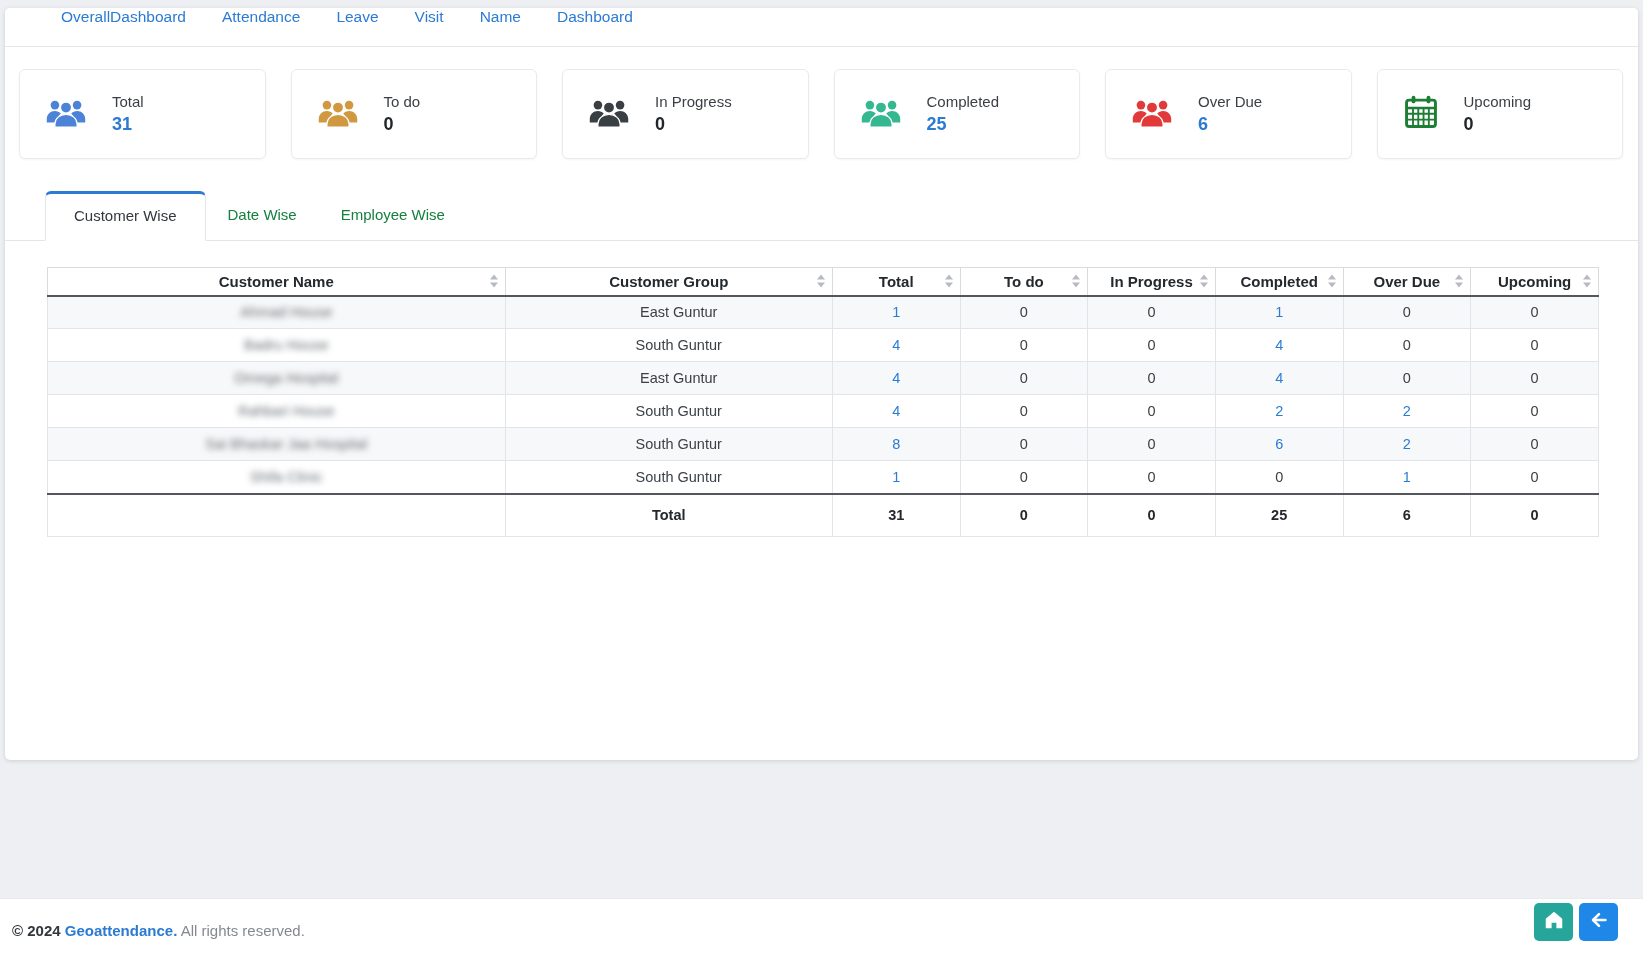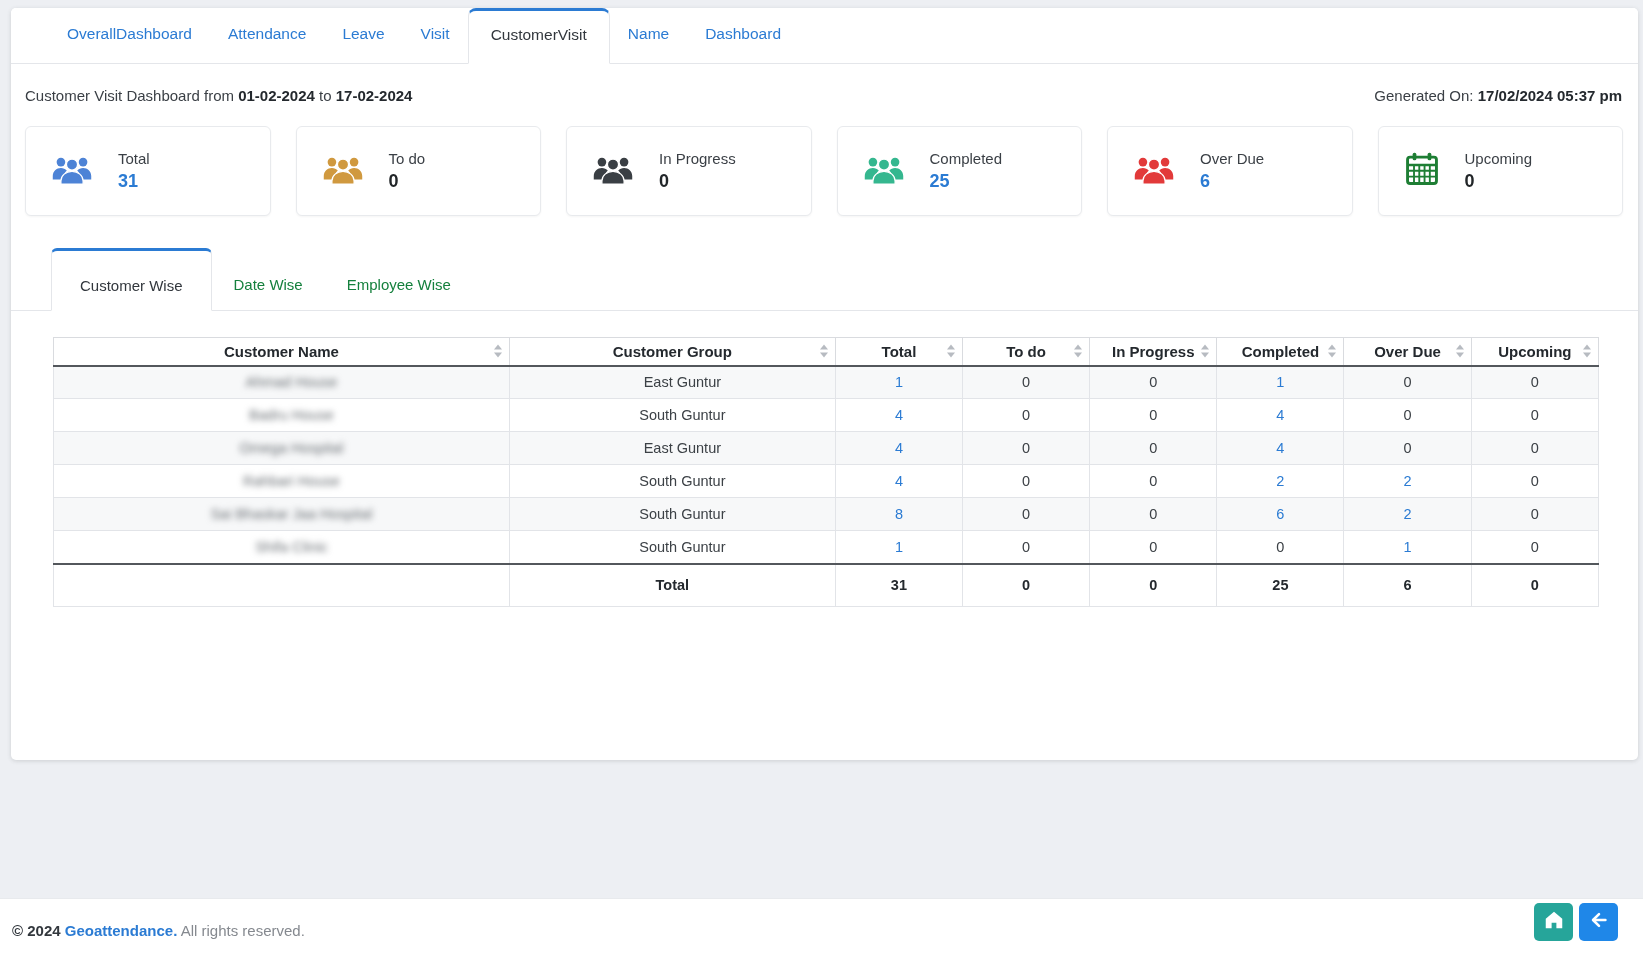--- a/index.html
+++ b/index.html
@@ -1,21 +1,21 @@
 <!DOCTYPE html>
 <html><head>
 <meta charset="utf-8">
 <style>
   * { margin:0; padding:0; box-sizing:border-box; }
   html,body { width:1643px; height:954px; overflow:hidden;
     font-family:"Liberation Sans","DejaVu Sans",sans-serif;
     background:#edeff3; color:#32373d; position:relative; }
 
   
-  .card-main { background:#fff; margin:8px 5px 0 11px; height:752px;
+  .card-main { background:#fff; margin:8px 5px 0 5px; height:752px;
     border-radius:5px; box-shadow:0 1px 4px rgba(60,64,67,.18); overflow:hidden; }
 
   
   .main-tabs { display:flex; align-items:flex-end; padding-left:38px;
     border-bottom:1px solid #e4e6ea; background:#fff; }
   .main-tab { color:#2b7bd3; font-size:15.5px; padding:0 18px 20px;
     cursor:pointer; white-space:nowrap; }
   .main-tab.active { color:#32373d; background:#fff;
     border:1px solid #e4e6ea; border-top:3px solid #2b7bd3; border-bottom:1px solid #fff;
     border-radius:8px 8px 0 0; margin-bottom:-1px; padding:15px 22px 19px; }
@@ -34,21 +34,21 @@
   .sum-card .txt { display:flex; flex-direction:column; gap:4px; }
   .sum-label { font-size:15px; color:#3a3f45; }
   .sum-value { font-size:18px; font-weight:bold; }
 
   
   .sub-tabs { display:flex; align-items:flex-end; padding-left:40px;
     border-bottom:1px solid #e4e6ea; margin-top:32px; }
   .sub-tab { color:#15803d; font-size:15px; padding:0 22px 17px; cursor:pointer; }
   .sub-tab.active { color:#32373d; background:#fff;
     border:1px solid #e4e6ea; border-top:3px solid #2b7bd3; border-bottom:1px solid #fff;
-    border-radius:6px 6px 0 0; margin-bottom:-1px; padding:26px 28px 16px; }
+    border-radius:6px 6px 0 0; margin-bottom:-1px; padding:13px 28px 16px; }
 
   
   .table-wrap { margin:26px 39px 0 42px; }
   table { width:100%; border-collapse:collapse; table-layout:fixed; font-size:14.5px; }
   th { border:1px solid #d9dbdf; border-bottom:2px solid #53575c; height:28px;
     font-weight:bold; color:#24292e; position:relative; padding:0 20px; font-size:15px;
     background:#fff; cursor:pointer; }
   td { border:1px solid #e2e4e8; height:33px; text-align:center; color:#3c4146; }
   tbody tr:nth-child(odd) { background:#f7f8f9; }
   td.cell-name, td.cell-group { text-align:center; padding-left:20px; }
@@ -77,37 +77,24 @@
 </head>
 <body>
 
 <div class="card-main">
 
   <nav class="main-tabs" id="main-tabs">
       <div class="main-tab">OverallDashboard</div>
       <div class="main-tab">Attendance</div>
       <div class="main-tab">Leave</div>
       <div class="main-tab">Visit</div>
-      <div class="main-tab active">CustomerVisit</div>
       <div class="main-tab">Name</div>
       <div class="main-tab">Dashboard</div>
     </nav>
 
-  <div class="header-row">
-    <div>
-      <span>Customer Visit Dashboard from</span>
-      <b>01-02-2024</b>
-      <span>to</span>
-      <b>17-02-2024</b>
-    </div>
-    <div class="generated-on">
-      <span>Generated On:</span>
-      <b>17/02/2024 05:37 pm</b>
-    </div>
-  </div>
 
   <div class="cards-row" id="cards-row">
       <div class="sum-card">
         <span class="sum-icon"><svg viewBox="0 0 26 20" width="40" height="31">
             <g fill="#4d83d6">
     <circle cx="5.8" cy="5.2" r="2.8"></circle>
               <circle cx="20.2" cy="5.2" r="2.8"></circle>
     <path d="M0.5 16.5v-2.2c0-2.9 2.4-5.2 5.3-5.2 1.5 0 2.9.6 3.8 1.6a8 8 0 0 0-2.6 5.8z"></path>
     <path d="M25.5 16.5v-2.2c0-2.9-2.4-5.2-5.3-5.2-1.5 0-2.9.6-3.8 1.6a8 8 0 0 1 2.6 5.8z"></path>
     <circle cx="13" cy="6.8" r="3.6" stroke="#fff" stroke-width="0.8"></circle>

